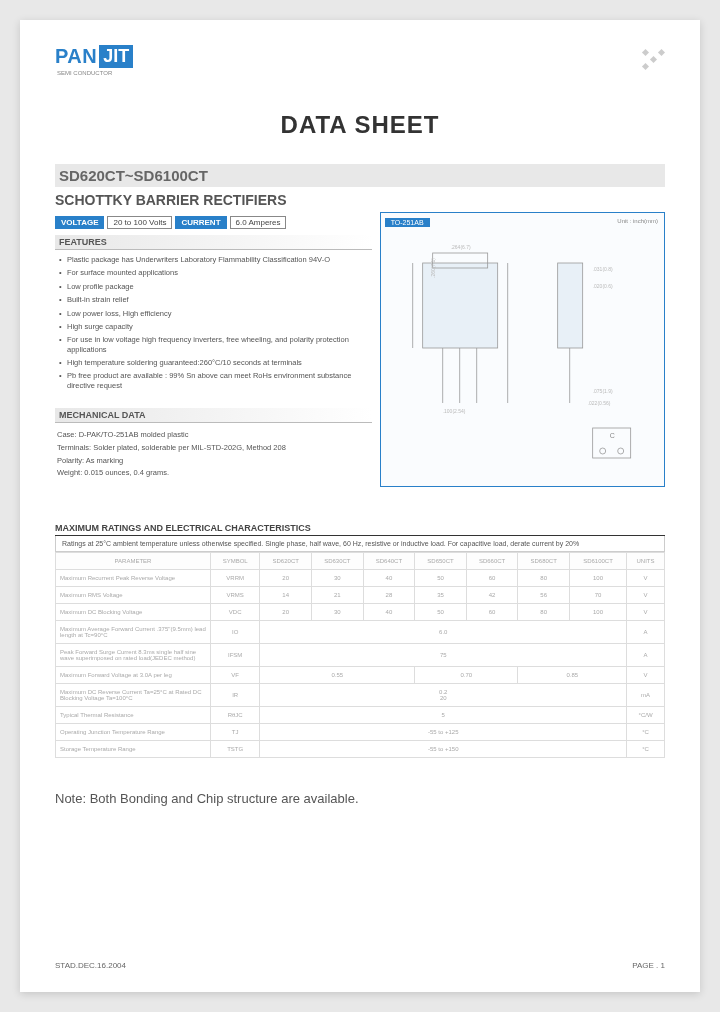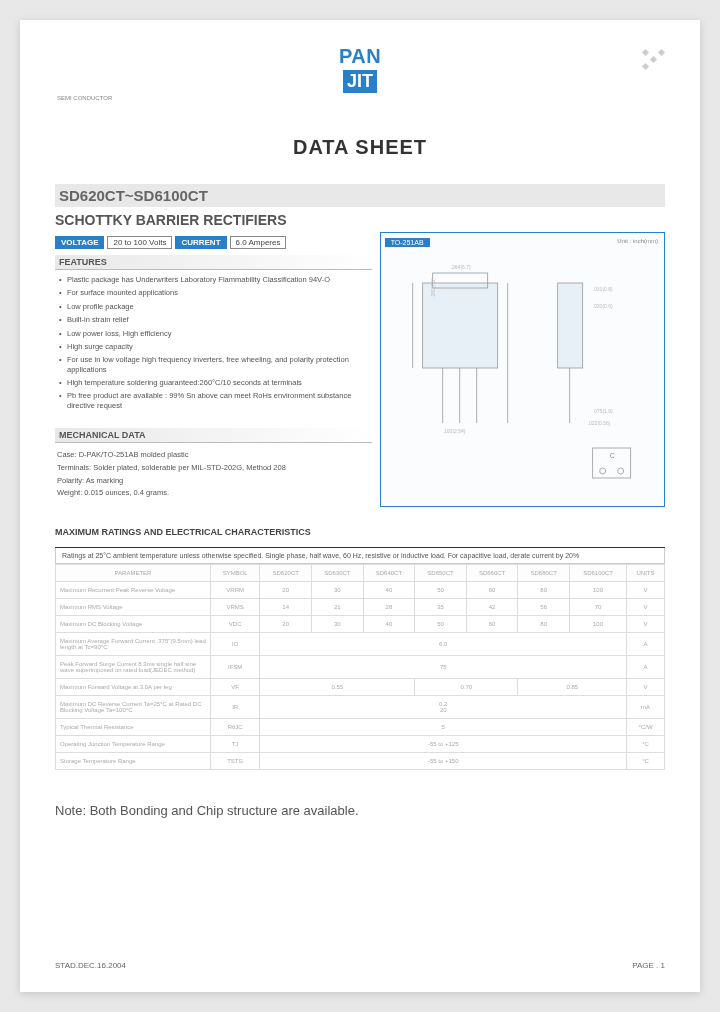--- a/index.html
+++ b/index.html
@@ -1,40 +1,40 @@
 <!DOCTYPE html>
 <html><head>
 <meta charset="utf-8">
 <style>
   * { box-sizing: border-box; margin: 0; padding: 0; }
   body { width: 720px; height: 1012px; background: #e8e8e8; font-family: Arial, sans-serif; position: relative; }
   .page { width: 680px; height: 972px; background: #fff; margin: 20px; box-shadow: 0 2px 8px rgba(0,0,0,.15); position: relative; padding: 25px 35px; font-size: 8.5px; color: #333; }
-  .logo { display: flex; align-items: center; gap: 2px; flex-direction: column; }
+  .logo { display: flex; align-items: center; gap: 2px; }
   .logo-pan { color: #2980c9; font-weight: bold; font-size: 20px; letter-spacing: 0.5px; }
   .logo-jit { background: #2980c9; color: #ffffff; font-weight: bold; font-size: 18px; padding: 1px 4px; }
   .logo-sub { font-size: 6px; color: #888; margin-top: 2px; margin-left: 2px; }
   .dots { position: absolute; right: 35px; top: 30px; display: grid; grid-template-columns: repeat(3, 6px); gap: 2px; }
   .dot { width: 5px; height: 5px; background: #ccc; transform: rotate(45deg); }
-  .doc-title { text-align: center; font-size: 20px; font-weight: bold; margin-top: 35px; letter-spacing: 1px; }
+  .doc-title { text-align: center; font-size: 24px; font-weight: bold; margin-top: 35px; letter-spacing: 1px; }
   .part-header { background: #e8e8e8; margin-top: 25px; font-size: 15px; font-weight: bold; color: #666; padding: 3px 4px; }
   .subheader { font-size: 14px; font-weight: bold; color: #555; margin-top: 5px; }
   .chips { display: flex; gap: 3px; margin-top: 4px; align-items: center; }
   .chip-label { background: #2980c9; color: #fff; font-size: 8px; font-weight: bold; padding: 2px 6px; }
   .chip-val { border: 1px solid #888; font-size: 8px; padding: 1px 5px; color: #444; }
   .content-row { display: flex; gap: 8px; margin-top: 4px; }
   .left-col { flex: 1.15; }
   .right-col { flex: 1; border: 1px solid #2980c9; height: 275px; background: #fafcfe; position: relative; padding: 4px; }
   .pkg-label { background: #2980c9; color: #fff; font-size: 7px; padding: 1px 6px; display: inline-block; }
   .pkg-unit { position: absolute; right: 6px; top: 5px; font-size: 6px; color: #888; }
   .section-title { background: linear-gradient(to right, #e8e8e8, #fff); font-size: 9px; font-weight: bold; color: #555; padding: 2px 4px; margin-top: 6px; border-bottom: 1px solid #bbb; }
   ul.features { list-style: none; margin-top: 5px; padding-left: 4px; }
   ul.features li { font-size: 7.5px; color: #555; margin-bottom: 4px; position: relative; padding-left: 8px; line-height: 1.25; }
   ul.features li::before { content: "•"; position: absolute; left: 0; }
   .mech { font-size: 7.5px; color: #555; margin-top: 6px; line-height: 1.7; padding-left: 2px; }
-  .ratings-title { font-size: 9px; font-weight: bold; color: #444; margin-top: 20px; border-bottom: 1px solid #333; padding-bottom: 10px; }
+  .ratings-title { font-size: 9px; font-weight: bold; color: #444; margin-top: 36px; border-bottom: 1px solid #333; padding-bottom: 2px; }
   .ratings-note { font-size: 7px; color: #555; border: 1px solid #ccc; border-top: none; padding: 3px 6px; line-height: 1.3; }
   table.ratings { width: 100%; border-collapse: collapse; margin-top: 0; font-size: 6px; color: #aaa; }
   table.ratings th, table.ratings td { border: 1px solid #ddd; padding: 5px 2px; text-align: center; vertical-align: middle; }
   table.ratings th { font-weight: normal; color: #aaa; background: #fdfdfd; }
   table.ratings td.param { text-align: left; padding-left: 4px; width: 155px; }
   .foot-note { font-size: 13px; color: #555; margin-top: 33px; }
   .footer { position: absolute; bottom: 22px; left: 35px; right: 35px; font-size: 8px; color: #666; display: flex; justify-content: space-between; gap: 28px; }
   .pkg-draw { width: 100%; height: 240px; margin-top: 6px; }
 </style>
 </head>

